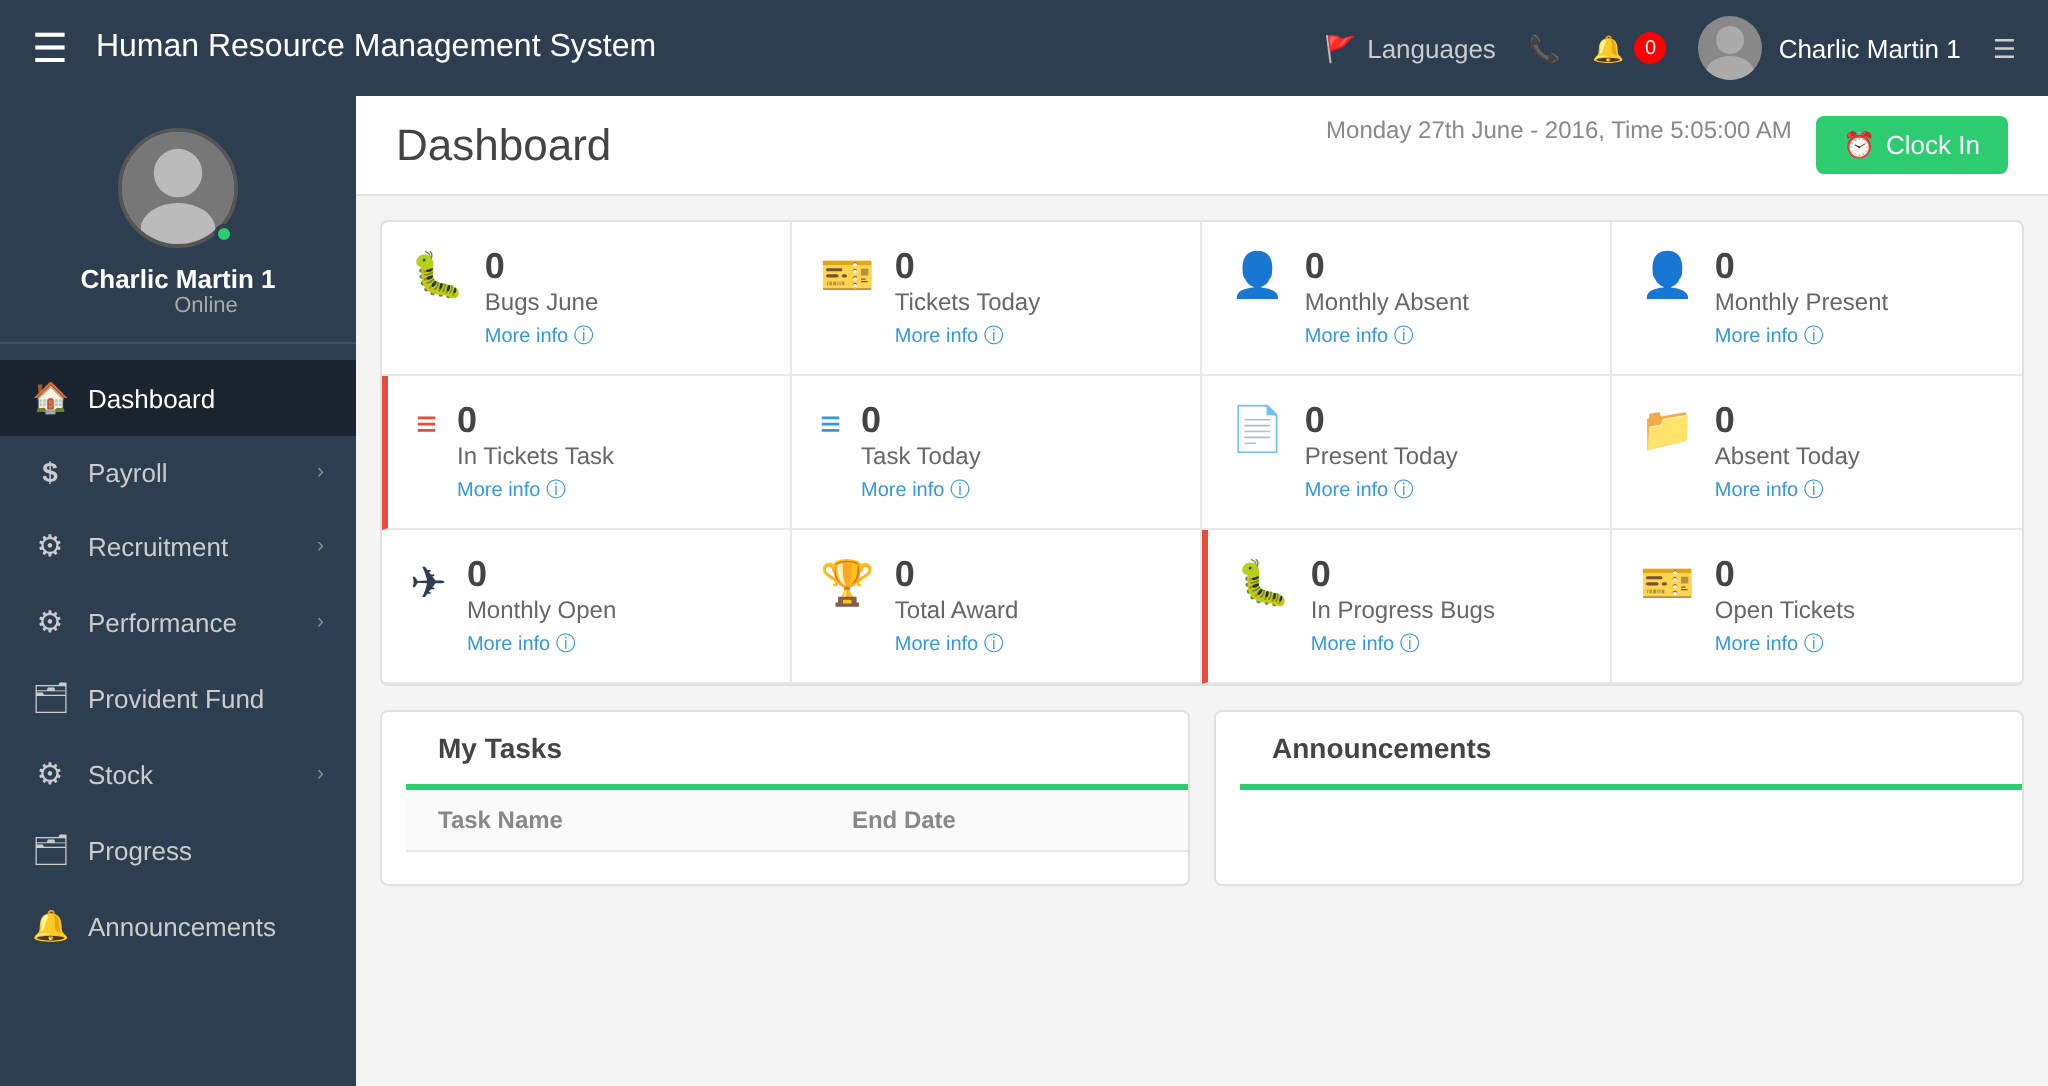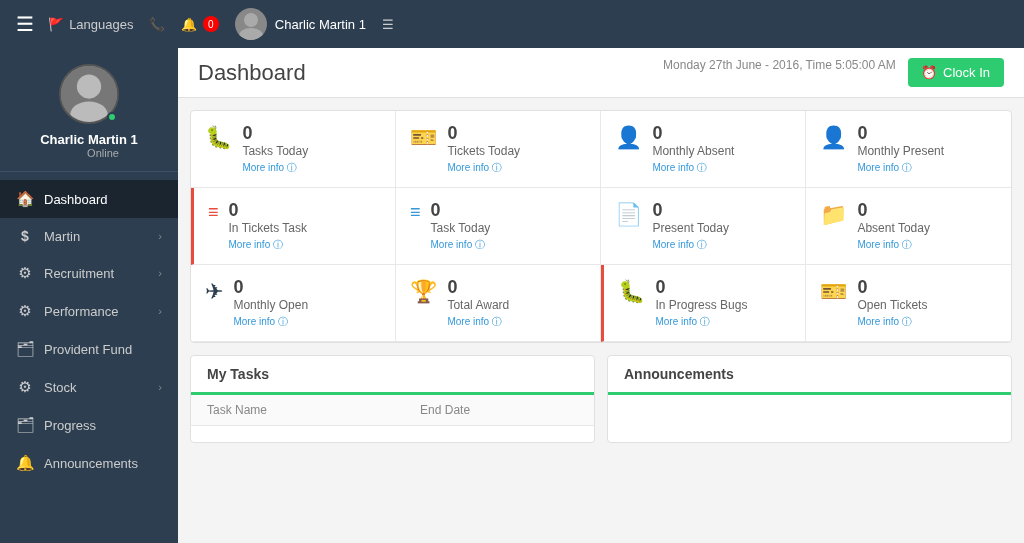--- a/index.html
+++ b/index.html
@@ -113,34 +113,35 @@
     .stat-label { font-size: 12px; color: #666; margin-bottom: 3px; }
     .stat-more { font-size: 10px; color: #3498db; cursor: pointer; }
 
     
     .bottom-panels { display: flex; gap: 12px; margin: 0 12px 12px; }
     .panel {
       background: white;
       border: 1px solid #e0e0e0;
       border-radius: 4px;
       overflow: hidden;
+      padding-left: 12px;
     }
     .panel-left { flex: 1; }
     .panel-right { flex: 1; }
     .panel-header {
       padding: 10px 16px;
       font-size: 14px;
       font-weight: 600;
       color: #444;
       border-bottom: 3px solid #2ecc71;
     }
     .panel-table { width: 100%; border-collapse: collapse; }
     .panel-table th {
       padding: 8px 16px; text-align: left;
-      font-size: 12px; color: #888; font-weight: 400;
+      font-size: 12px; color: #888; font-weight: 700;
       border-bottom: 1px solid #e8e8e8; background: #fafafa;
     }
 
     
     .watermark {
       position: absolute;
       top: 50%;
       left: 50%;
       transform: translate(-50%, -50%);
       font-size: 42px;
@@ -149,20 +150,21 @@
       pointer-events: none;
       z-index: 100;
       white-space: nowrap;
     }
   </style>
 </head>
 <body>
 
 <div class="top-nav">
   <span class="hamburger">☰</span>
+  <span class="app-title">Human Resource Management System</span>
   <div class="nav-actions">
     <div class="nav-action-item">
       <span>🚩</span>
       <span>Languages</span>
     </div>
     <div class="nav-action-item">
       <span>📞</span>
     </div>
     <div class="nav-action-item">
       <span>🔔</span>
@@ -201,21 +203,21 @@
       <div class="profile-status">Online</div>
     </div>
 
     <div class="sidebar-nav">
       <div class="sidebar-item active">
         <span class="si-icon">🏠</span>
         <span class="si-label">Dashboard</span>
       </div>
       <div class="sidebar-item">
         <span class="si-icon" style="font-style:normal;font-weight:bold;font-size:14px;">$</span>
-        <span class="si-label">Martin</span>
+        <span class="si-label">Payroll</span>
         <span class="si-arrow">›</span>
       </div>
       <div class="sidebar-item">
         <span class="si-icon">⚙</span>
         <span class="si-label">Recruitment</span>
         <span class="si-arrow">›</span>
       </div>
       <div class="sidebar-item">
         <span class="si-icon">⚙</span>
         <span class="si-label">Performance</span>
@@ -253,21 +255,21 @@
         </button>
       </div>
     </div>
 
     <div class="stats-grid">
 
       <div class="stat-card">
         <span class="stat-icon" style="color:#e74c3c;">🐛</span>
         <div class="stat-info">
           <div class="stat-count">0</div>
-          <div class="stat-label">Tasks Today</div>
+          <div class="stat-label">Bugs June</div>
           <div class="stat-more">More info ⓘ</div>
         </div>
       </div>
       <div class="stat-card">
         <span class="stat-icon" style="color:#e74c3c;">🎫</span>
         <div class="stat-info">
           <div class="stat-count">0</div>
           <div class="stat-label">Tickets Today</div>
           <div class="stat-more">More info ⓘ</div>
         </div>

